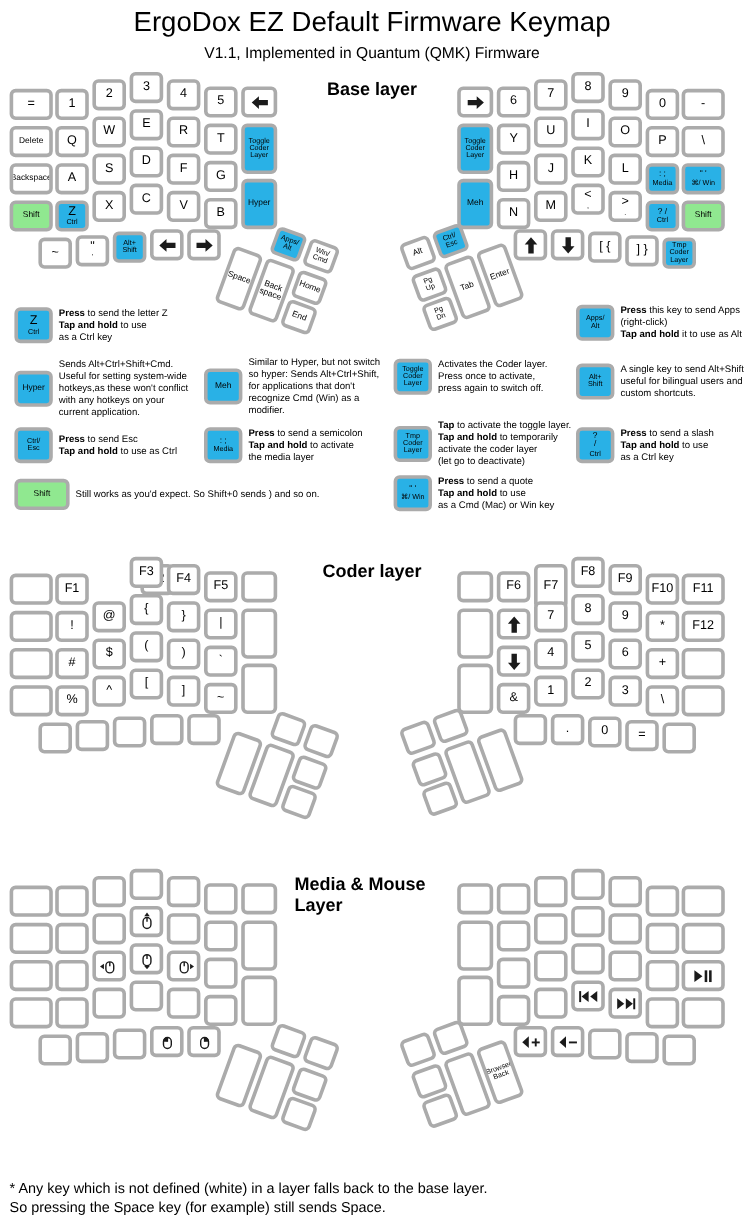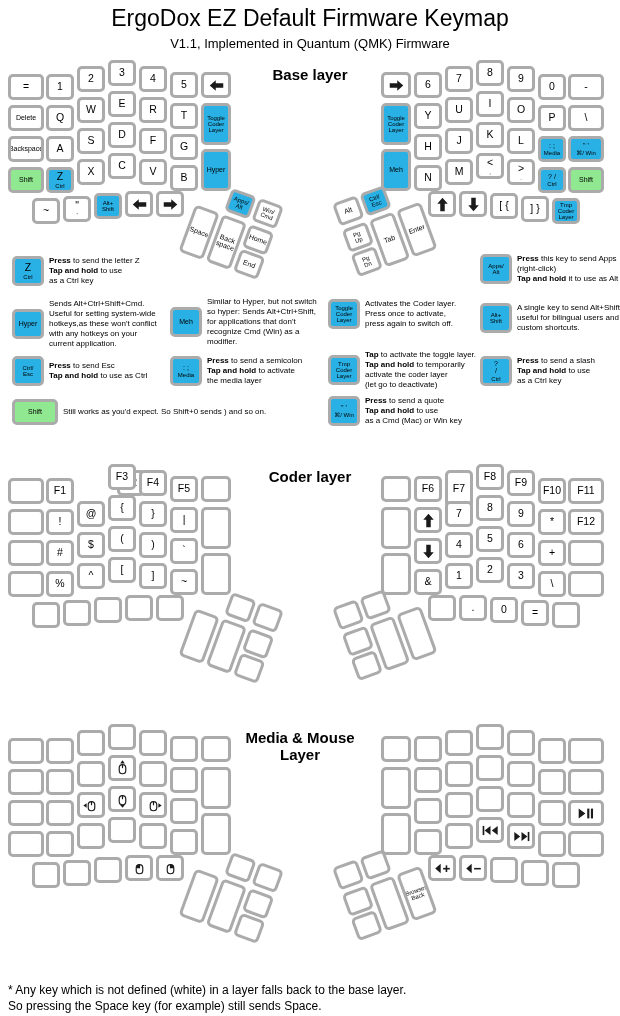--- a/index.html
+++ b/index.html
@@ -3,21 +3,21 @@
 <meta charset="utf-8">
 <style>
   * { margin:0; padding:0; box-sizing:border-box; }
   html,body { background:#fff; font-family:"Liberation Sans", sans-serif; color:#000; }
   #canvas { position:relative; width:620px; height:1016px; background:#fff; overflow:hidden; }
 
   #title    { position:absolute; top:5px;  left:0; width:100%; text-align:center; font-size:23px; font-weight:400; }
   #subtitle { position:absolute; top:36px; left:0; width:100%; text-align:center; font-size:13px; }
 
   .layer-name { position:absolute; transform:translateX(-50%); font-weight:700; font-size:15px;
-                text-align:center; white-space:pre-line; line-height:1.15; }
+                white-space:pre-line; line-height:1.15; }
 
   .key { position:absolute; background:#fff; border:3px solid var(--kb,#aaaaaa); border-radius:5px;
          display:flex; flex-direction:column; align-items:center; justify-content:center; gap:1px;
          overflow:hidden; }
   .key.cyan  { background:var(--cyan,#29b1e6); }
   .key.green { background:var(--green,#90e890); }
 
   .klabel { font-size:10.5px; line-height:1.05; white-space:pre-line; text-align:center; }
   .klabel.sz-s  { font-size:7px; }
   .klabel.sz-xs { font-size:6px; }

